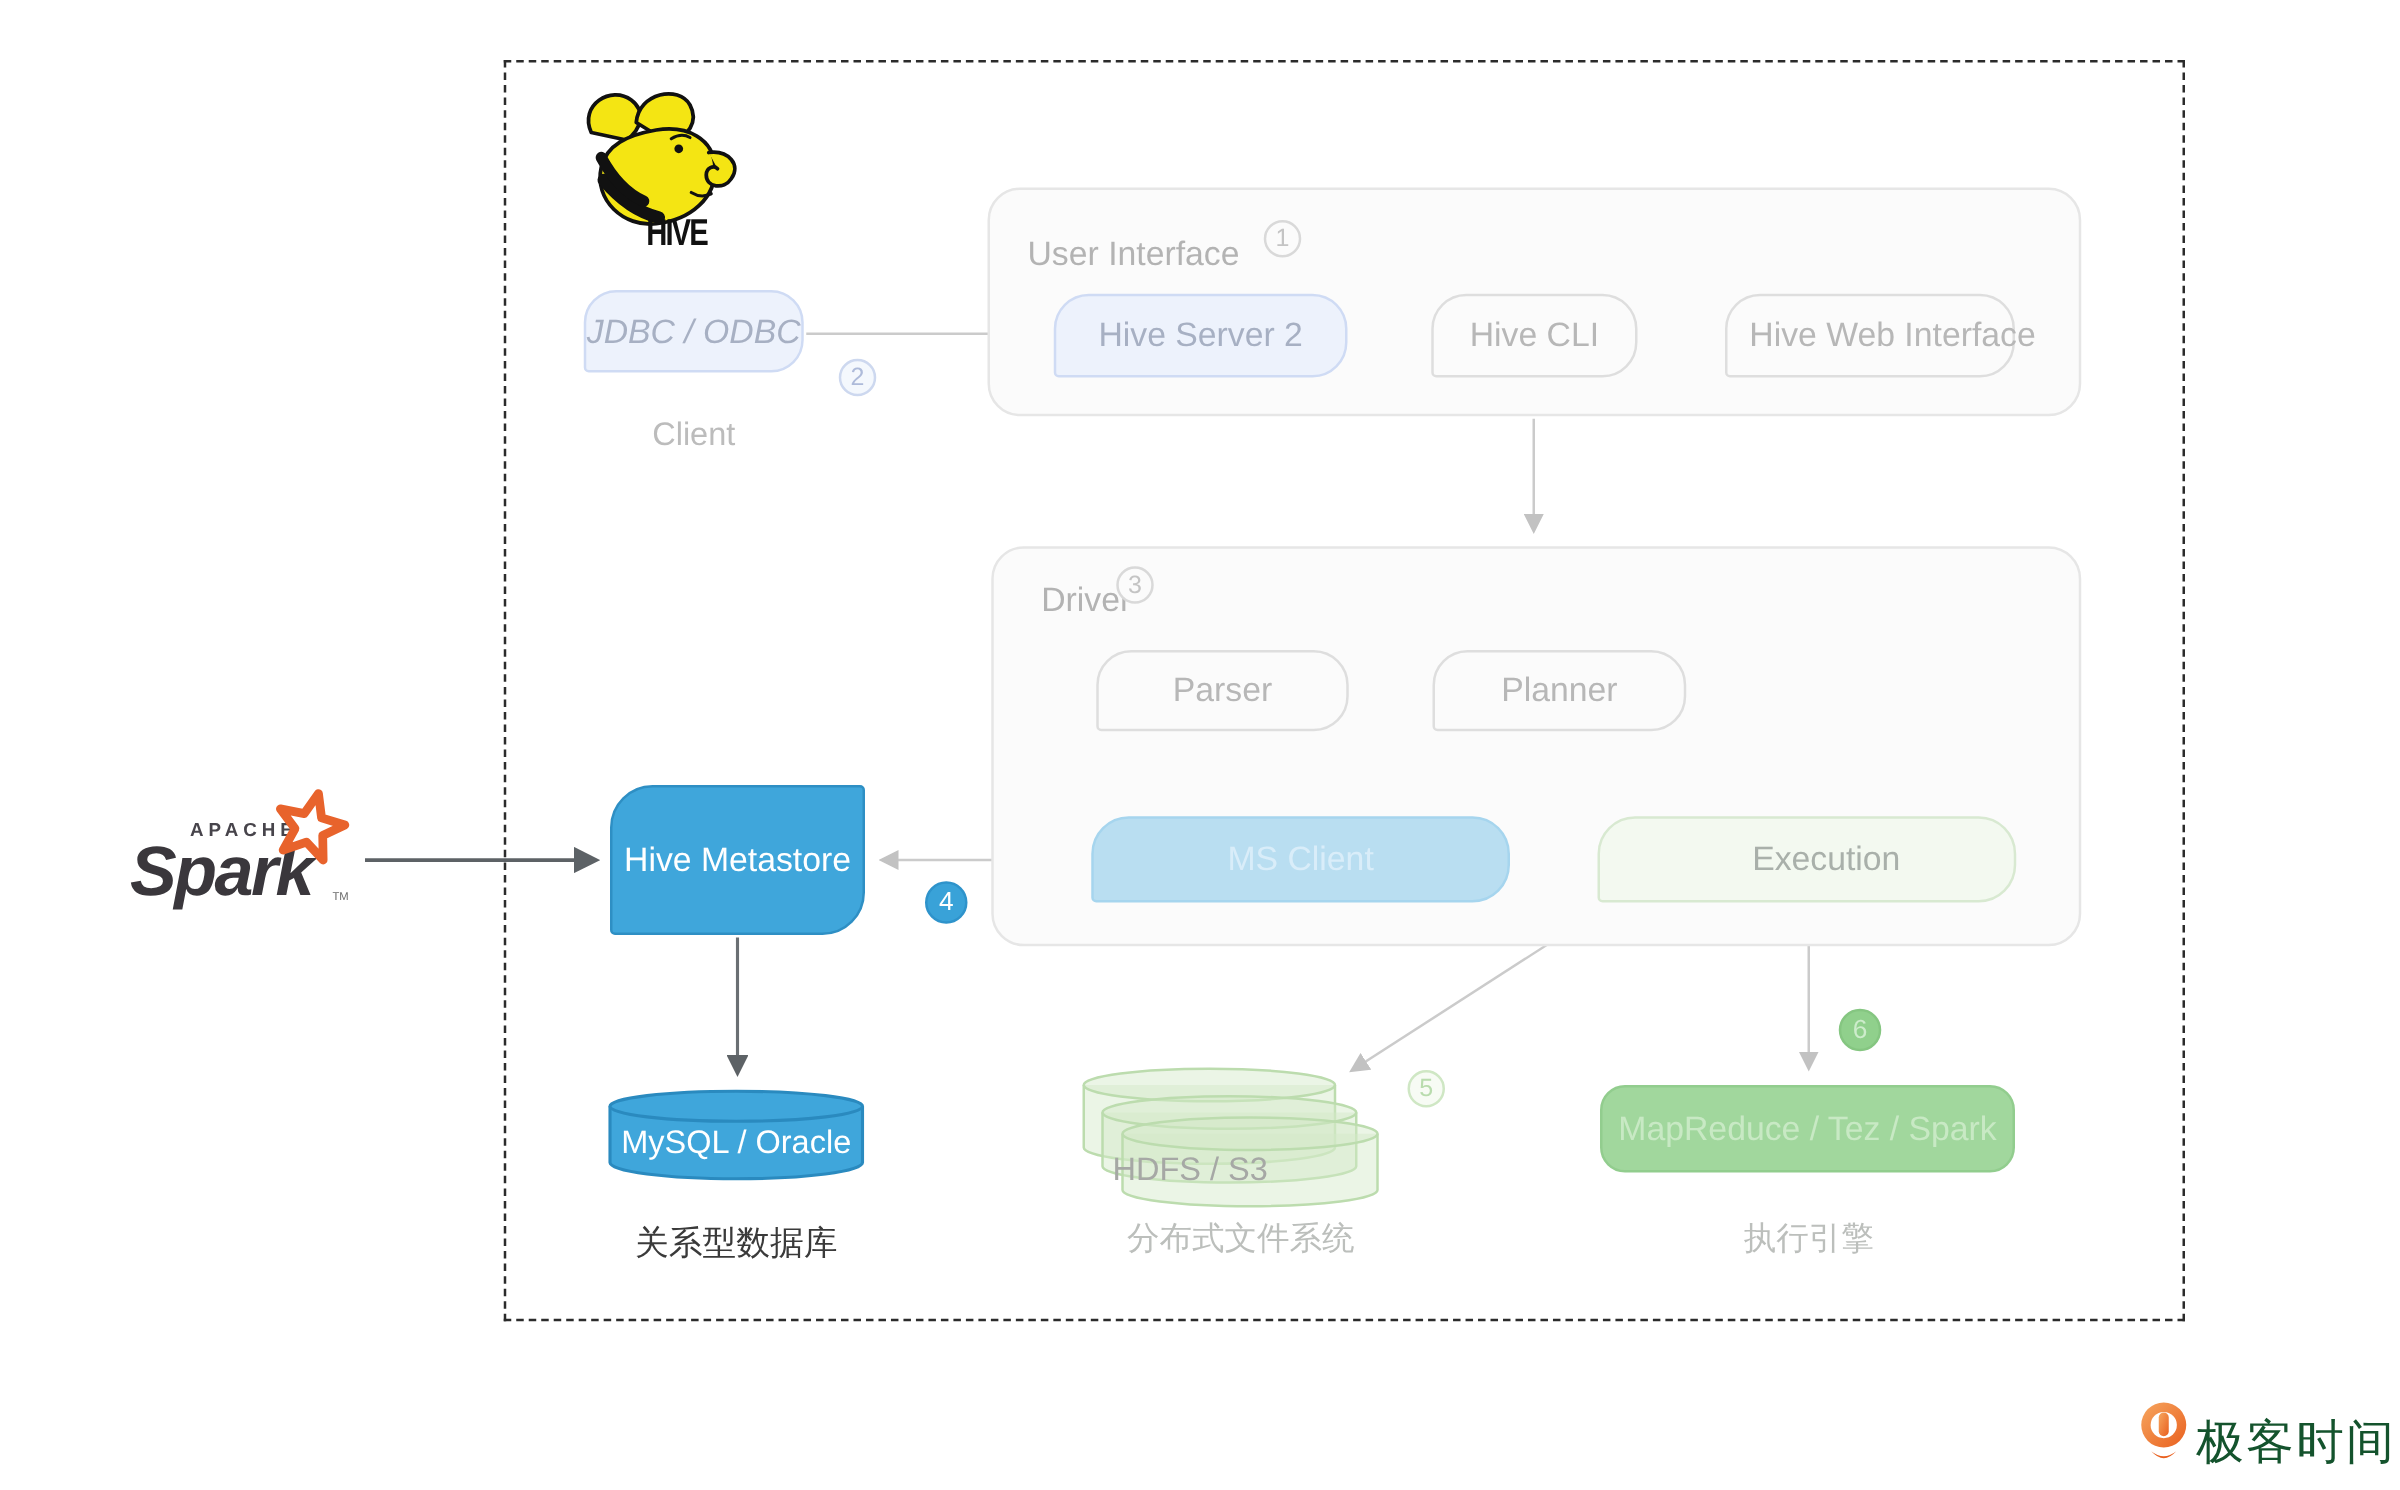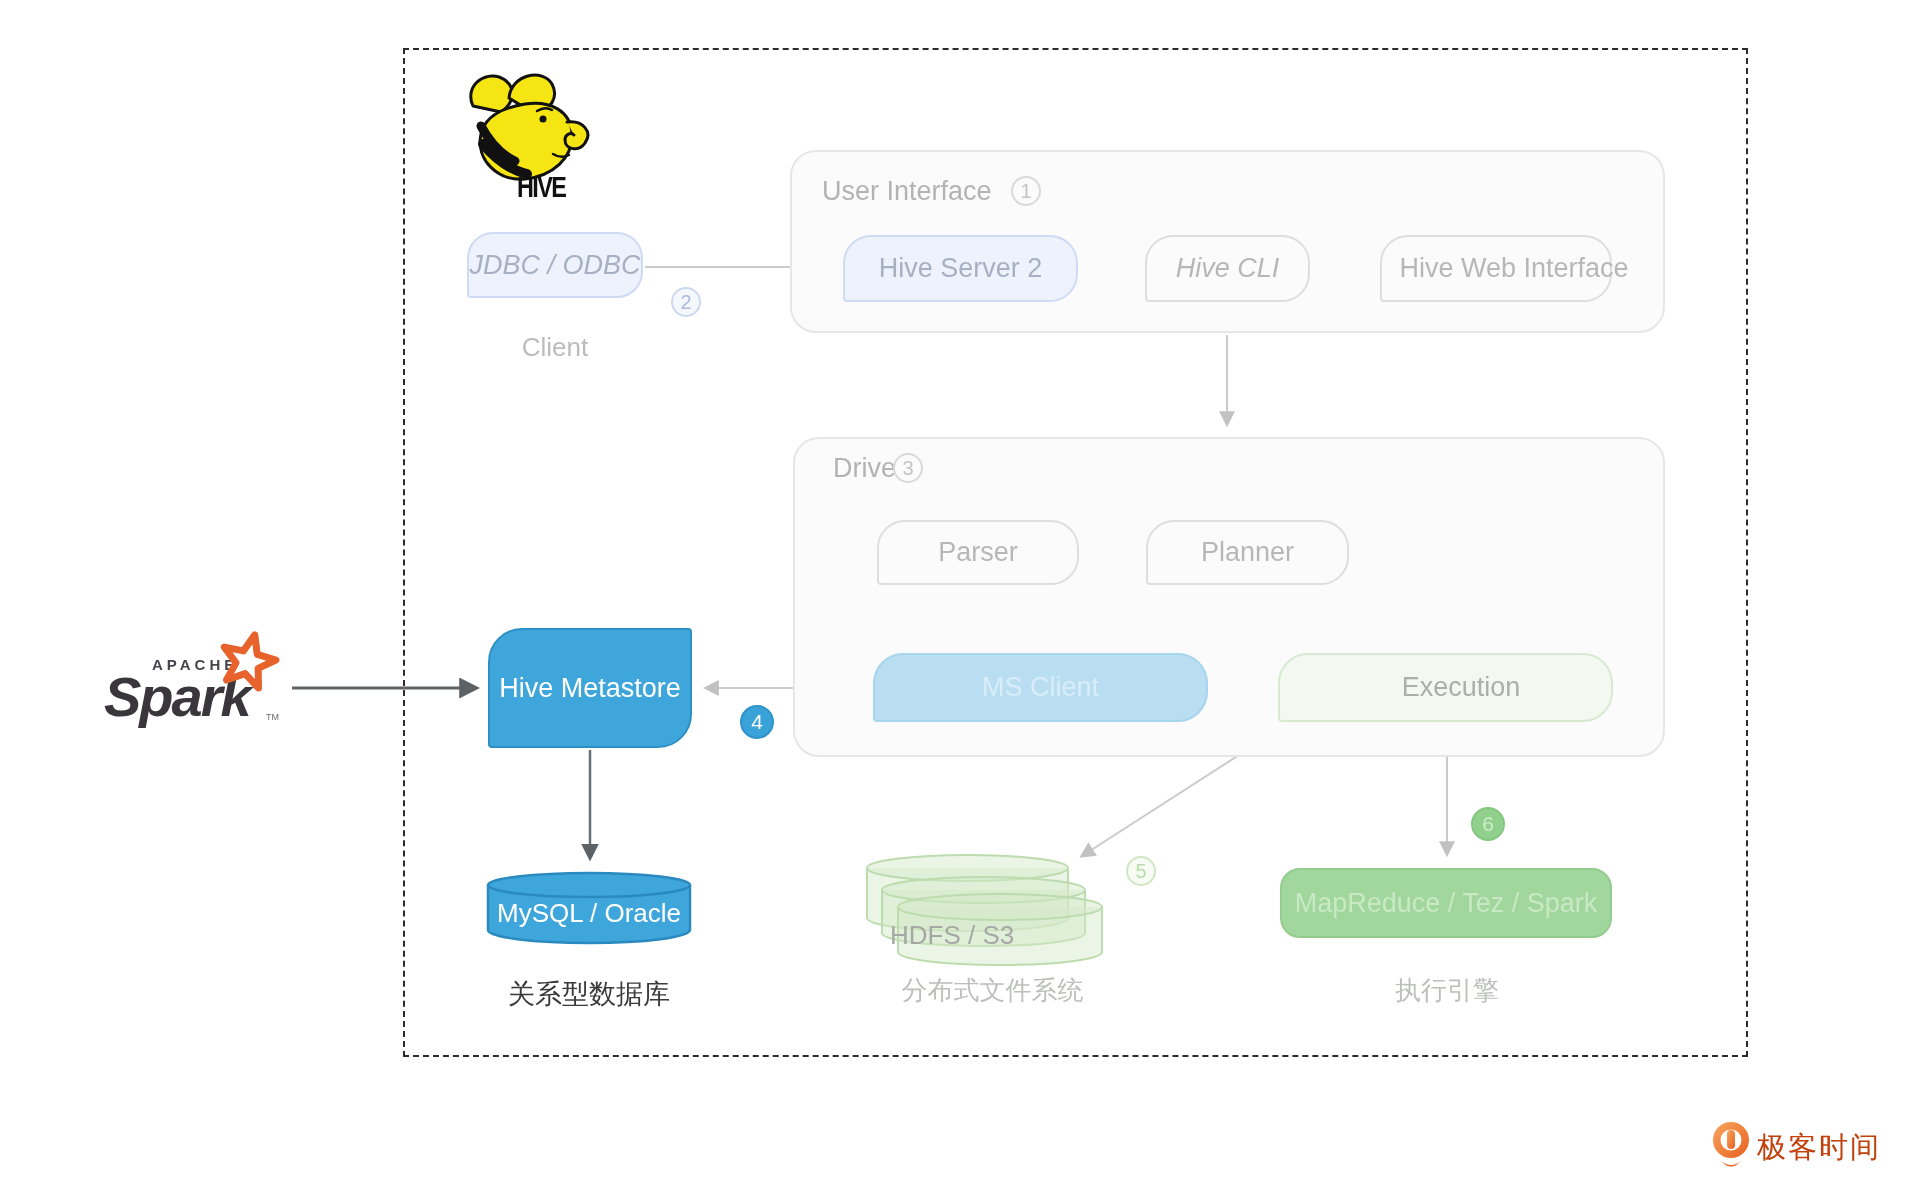--- a/index.html
+++ b/index.html
@@ -2,28 +2,28 @@
 <html><head>
 <meta charset="utf-8">
 <style>
   html,body{margin:0;padding:0;background:#ffffff;}
   body{font-family:"Liberation Sans", sans-serif;}
   .canvas{position:relative;width:1920px;height:1192px;background:#ffffff;overflow:hidden;}
   .frame{position:absolute;left:403px;top:48px;width:1345px;height:1009px;border:2px dashed #2b2b2b;box-sizing:border-box;}
   .container{position:absolute;background:#fbfbfb;border:2px solid #e6e6e6;border-radius:26px;box-sizing:border-box;}
   .ui-container{left:790px;top:150px;width:875px;height:183px;}
   .driver-container{left:793px;top:437px;width:872px;height:320px;}
-  .group-title{position:absolute;font-size:27px;color:#b3b3b3;white-space:nowrap;}
+  .group-title{position:absolute;font-size:27px;color:#b3b3b3;white-space:nowrap;margin-top:12px;}
   .box{position:absolute;display:flex;align-items:center;justify-content:center;box-sizing:border-box;
        font-size:27px;border-radius:28px 28px 28px 4px;white-space:nowrap;}
   .plainbox{background:transparent;border:2px solid #dedede;color:#b7b7b7;}
   .bluebox{background:#edf2fc;border:2px solid #cfdbf4;color:#a7b0c3;}
   .jdbc{left:467px;top:232px;width:176px;height:66px;border-radius:26px 26px 26px 4px;font-style:italic;}
   .hs2{left:843px;top:235px;width:235px;height:67px;}
-  .cli{left:1145px;top:235px;width:165px;height:67px;font-style:italic;}
+  .cli{left:1145px;top:235px;width:165px;height:67px;}
   .hwi{left:1380px;top:235px;width:232px;height:67px;padding-left:36px;}
   .parser{left:877px;top:520px;width:202px;height:65px;}
   .planner{left:1146px;top:520px;width:203px;height:65px;text-align:center;}
   .optimizer{left:1416px;top:520px;width:203px;height:65px;}
   .msclient{left:873px;top:653px;width:335px;height:69px;background:#b9def1;border:2px solid #a6d5ee;color:#d9edf9;border-radius:30px 30px 30px 4px;}
   .execution{left:1278px;top:653px;width:335px;height:69px;background:#f3f9f0;border:2px solid #d8e9d1;color:#a9b0aa;border-radius:30px 30px 30px 4px;padding-left:31px;}
   .metastore{left:488px;top:628px;width:204px;height:120px;background:#3fa6db;border:2px solid #2e8fc4;color:#ffffff;border-radius:34px 4px 34px 4px;}
   .mapreduce{left:1280px;top:868px;width:332px;height:70px;background:#a1d79d;border:2px solid #92cd8e;color:#c8e9c4;border-radius:20px;}
   .badge{position:absolute;border-radius:50%;display:flex;align-items:center;justify-content:center;
          font-size:20px;box-sizing:border-box;}
@@ -40,21 +40,21 @@
   .cyl-label{position:absolute;text-align:center;color:#ffffff;font-size:26px;white-space:nowrap;}
   .hdfs-label{position:absolute;text-align:left;color:#a6a8a5;font-size:26px;white-space:nowrap;}
   
   .spark-apache{position:absolute;left:152px;top:656px;font-size:15px;font-weight:bold;letter-spacing:4px;color:#47444b;}
   .spark-word{position:absolute;left:104px;top:664px;font-size:56px;font-weight:bold;font-style:italic;letter-spacing:-2px;color:#3a373c;}
   .spark-tm{position:absolute;left:266px;top:712px;font-size:9px;color:#6b6b6b;}
   
   .hive-word{position:absolute;left:517px;top:170px;font-size:30px;font-weight:bold;color:#111;
              transform:scaleX(0.78);transform-origin:left;letter-spacing:-2px;}
   
-  .brand-text{position:absolute;left:1757px;top:1128px;font-size:29px;color:#c2410c;letter-spacing:2px;white-space:nowrap;}
+  .brand-text{position:absolute;left:1757px;top:1128px;font-size:38px;color:#14532d;letter-spacing:2px;white-space:nowrap;}
 </style>
 </head>
 <body>
 
 <div class="canvas">
 
   <div class="frame"></div>
 
   <svg class="connectors" viewBox="0 0 1920 1192">
     <defs>

